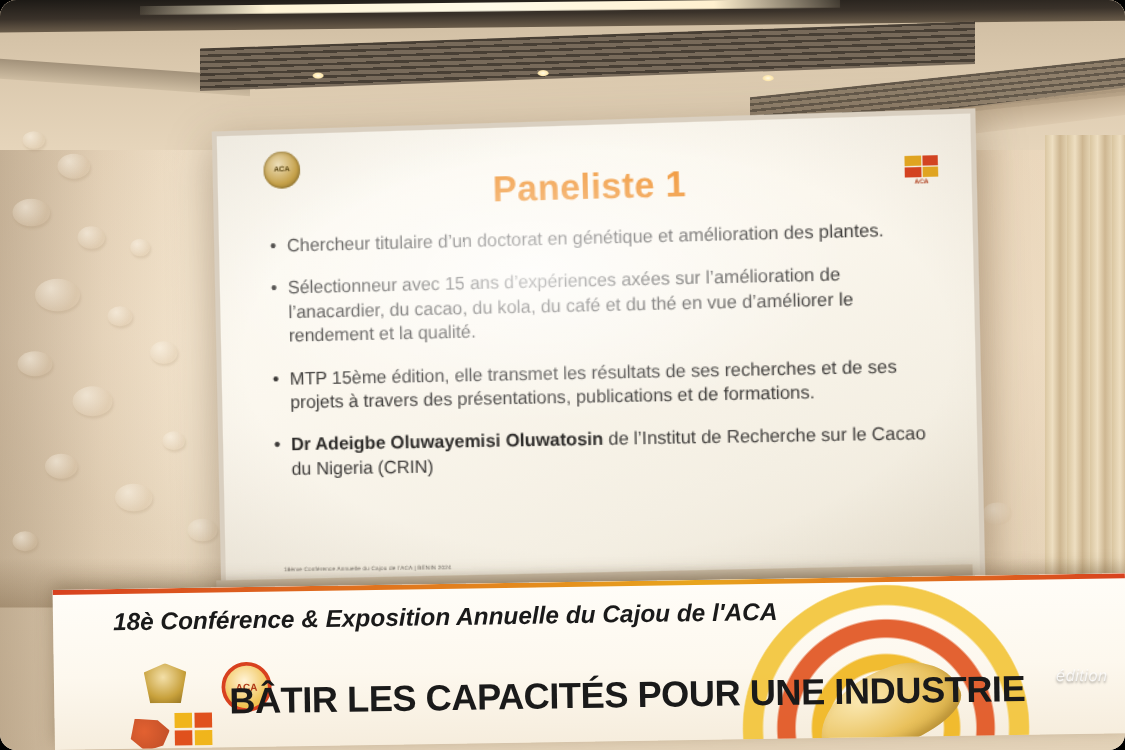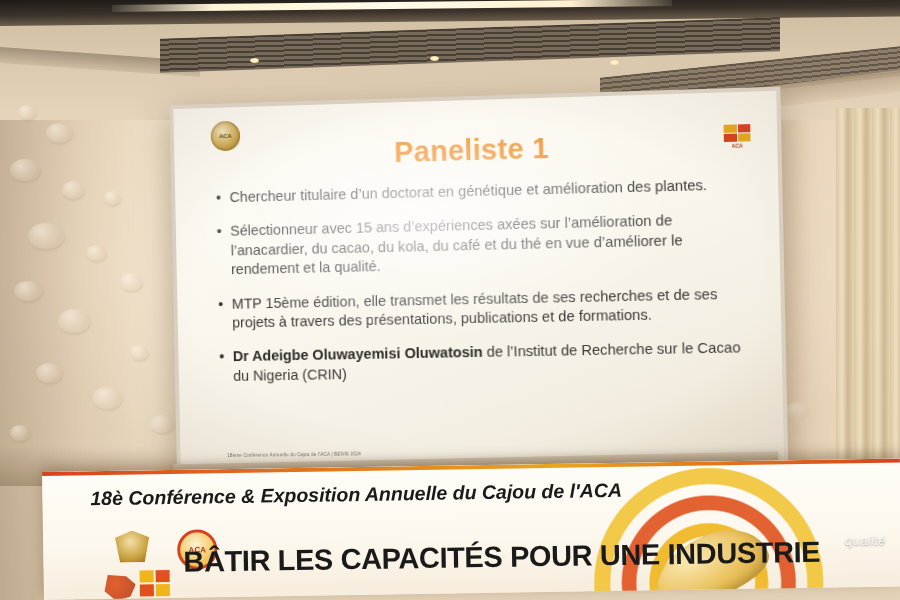--- a/index.html
+++ b/index.html
@@ -12,20 +12,21 @@
     height: 600px;
     overflow: hidden;
     font-family: "Liberation Sans", sans-serif;
   }
   #scene {
     position: relative;
     width: 900px;
     height: 600px;
     overflow: hidden;
     background: #e8d9c4;
+    border-radius: 13px;
   }
 
   
   .wall {
     position: absolute;
     inset: 0;
     background:
       radial-gradient(ellipse 70% 55% at 50% 42%, rgba(255,246,228,0.95) 0%, rgba(243,227,202,0.6) 45%, rgba(224,200,170,0.15) 75%, rgba(200,172,140,0) 100%),
       linear-gradient(180deg, #e7d6bd 0%, #efe0c9 20%, #f2e4cf 45%, #eadbc3 70%, #e3d2b8 100%);
   }
@@ -444,15 +445,15 @@
     <div class="banner-squares">
       <i></i>
         <i></i>
         <i></i>
         <i></i>
     </div>
 
     <div class="banner-sub">BÂTIR LES CAPACITÉS POUR UNE INDUSTRIE</div>
   </div>
 
-  <div class="watermark">qualité</div>
+  <div class="watermark">édition</div>
 
 </div>
 
 </body></html>

